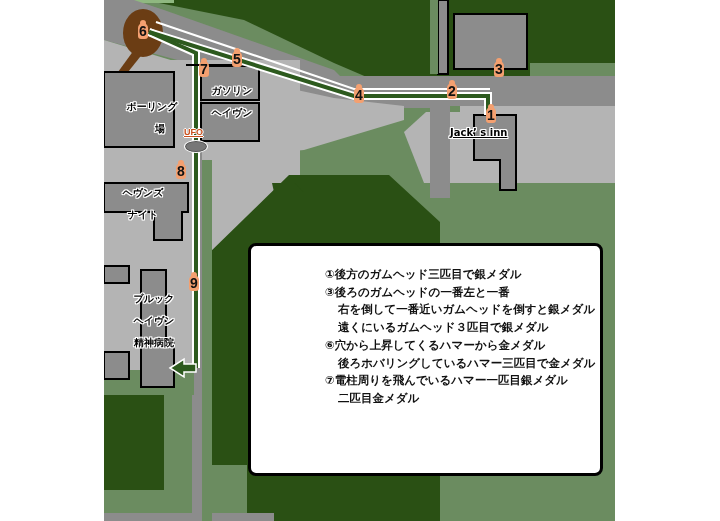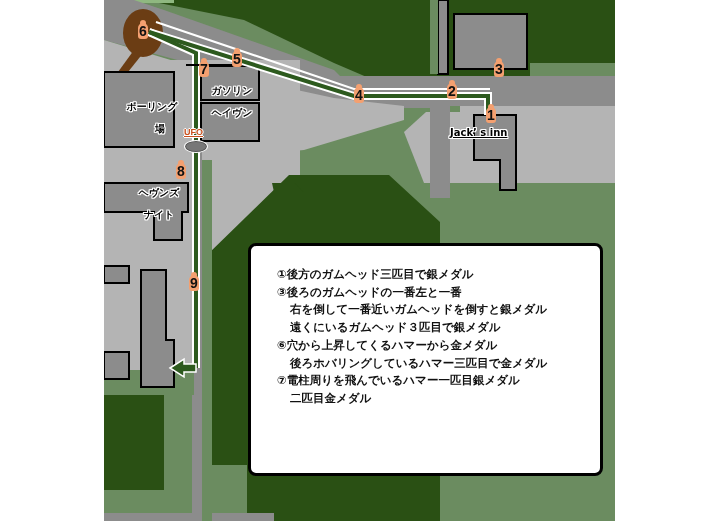--- a/index.html
+++ b/index.html
@@ -22,21 +22,21 @@
     font-family:"Liberation Sans", sans-serif;
   }
   .ufo-label { position:absolute; font-size:9px; font-weight:bold; color:#c8501e; font-family:"Liberation Sans", sans-serif;
     text-shadow:-1px 0 #fff,1px 0 #fff,0 1px #fff,0 -1px #fff;text-decoration:underline; }
   .ufo { position:absolute; width:22px; height:11px; background:#777; border:1px solid #fff; border-radius:50%; box-shadow:0 0 0 1px #555 inset; }
   #notes {
     position:absolute; left:248px; top:243px; width:355px; height:233px; background:#fff;
     border:3px solid #000; border-radius:8px; box-sizing:border-box;
   }
   #notes ul { list-style:none; margin:0; padding:20px 0 0 26px; }
-  #notes li { font-size:11.5px; font-weight:bold; line-height:17.7px; color:#111; white-space:nowrap; font-family:"DejaVu Sans", sans-serif; }
+  #notes li { font-size:11.5px; font-weight:bold; line-height:17.7px; color:#111; white-space:nowrap; font-family:"DejaVu Sans", sans-serif;margin-left:48px; }
   #notes li.indent { padding-left:13px; }
 </style>
 </head>
 <body>
 
 <div id="map">
   <svg width="511" height="521" viewBox="0 0 511 521">
 
     <rect x="0" y="0" width="511" height="521" fill="#6b8c60"></rect>
 
@@ -97,23 +97,28 @@
   </svg>
 
   <div class="label" style="left:8px; top:96px; width:80px;">
     <div>ボーリング</div>
     <div style="padding-left:16px;">場</div>
   </div>
   <div class="label" style="left:96px; top:80px; width:64px;">
     <div>ガソリン</div>
     <div>ヘイヴン</div>
   </div>
-  <div class="label" style="left:0; top:182px; width:78px;padding-left:16px;">
+  <div class="label" style="left:0; top:182px; width:78px;">
     <div>ヘヴンズ</div>
     <div>ナイト</div>
+  </div>
+  <div class="label" style="left:6px; top:288px; width:88px;">
+    <div>ブルック</div>
+    <div>ヘイヴン</div>
+    <div>精神病院</div>
   </div>
   <div class="label" style="left:346px; top:122px;text-decoration:underline;">
     <span>Jack’ s inn</span>
   </div>
 
   <div class="ufo-label" style="left:80px; top:127px;">UFO</div>
   <div class="ufo" style="left:80px; top:140px;"></div>
 
   <div class="marker" style="left:380px; top:104px;">
     <div class="head"></div>

